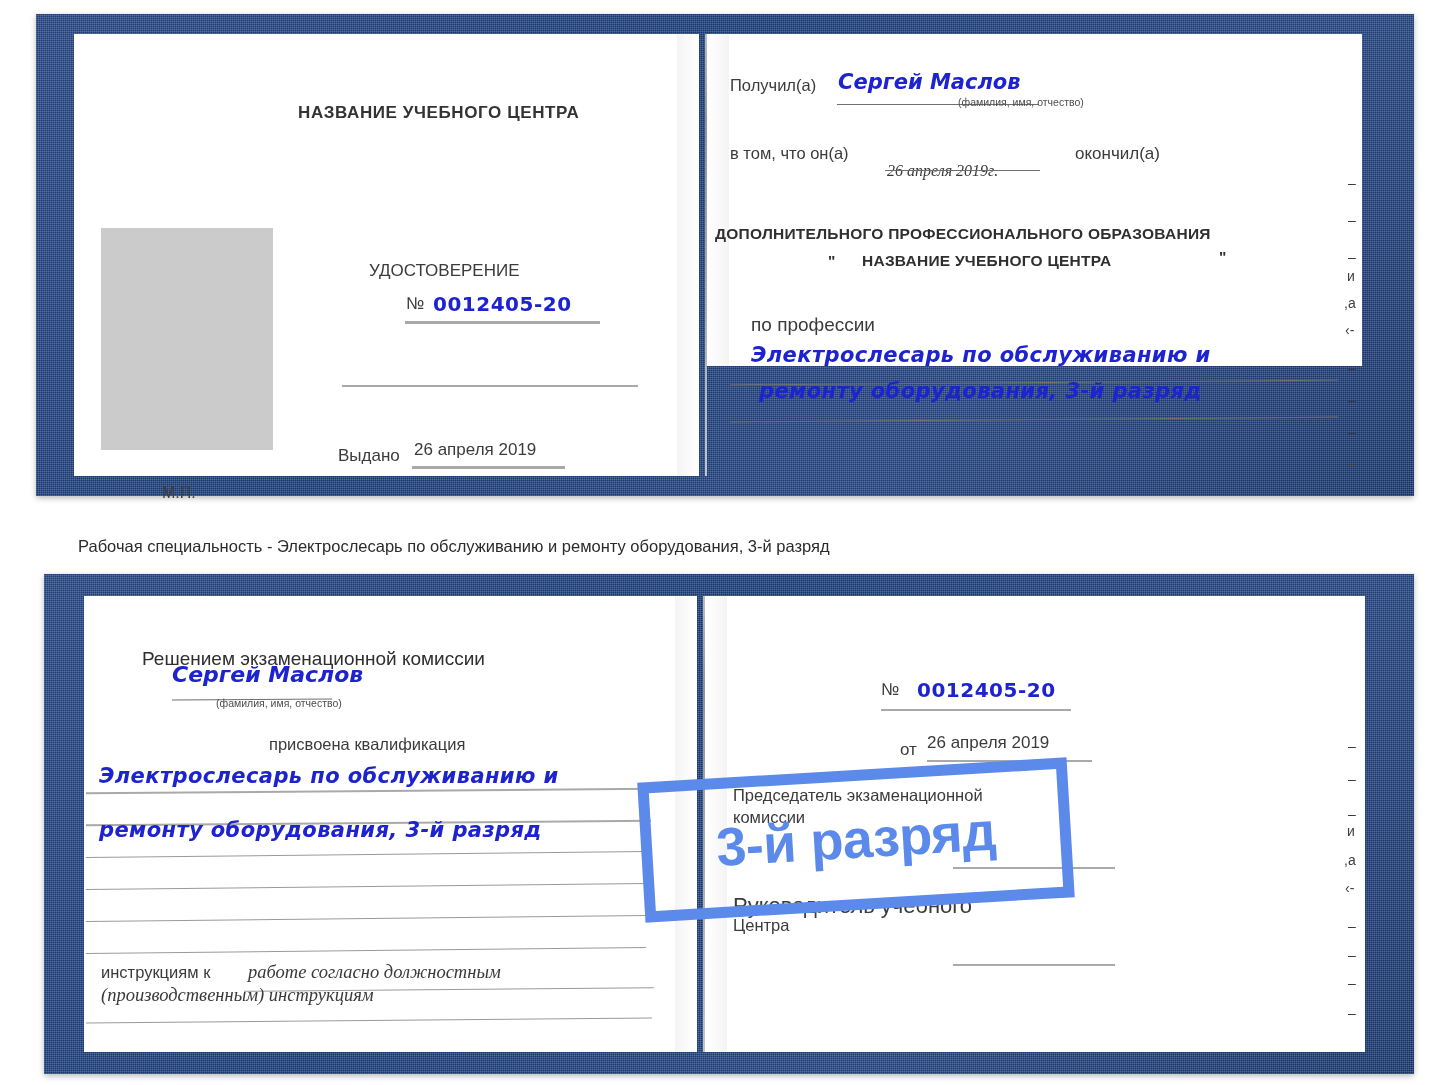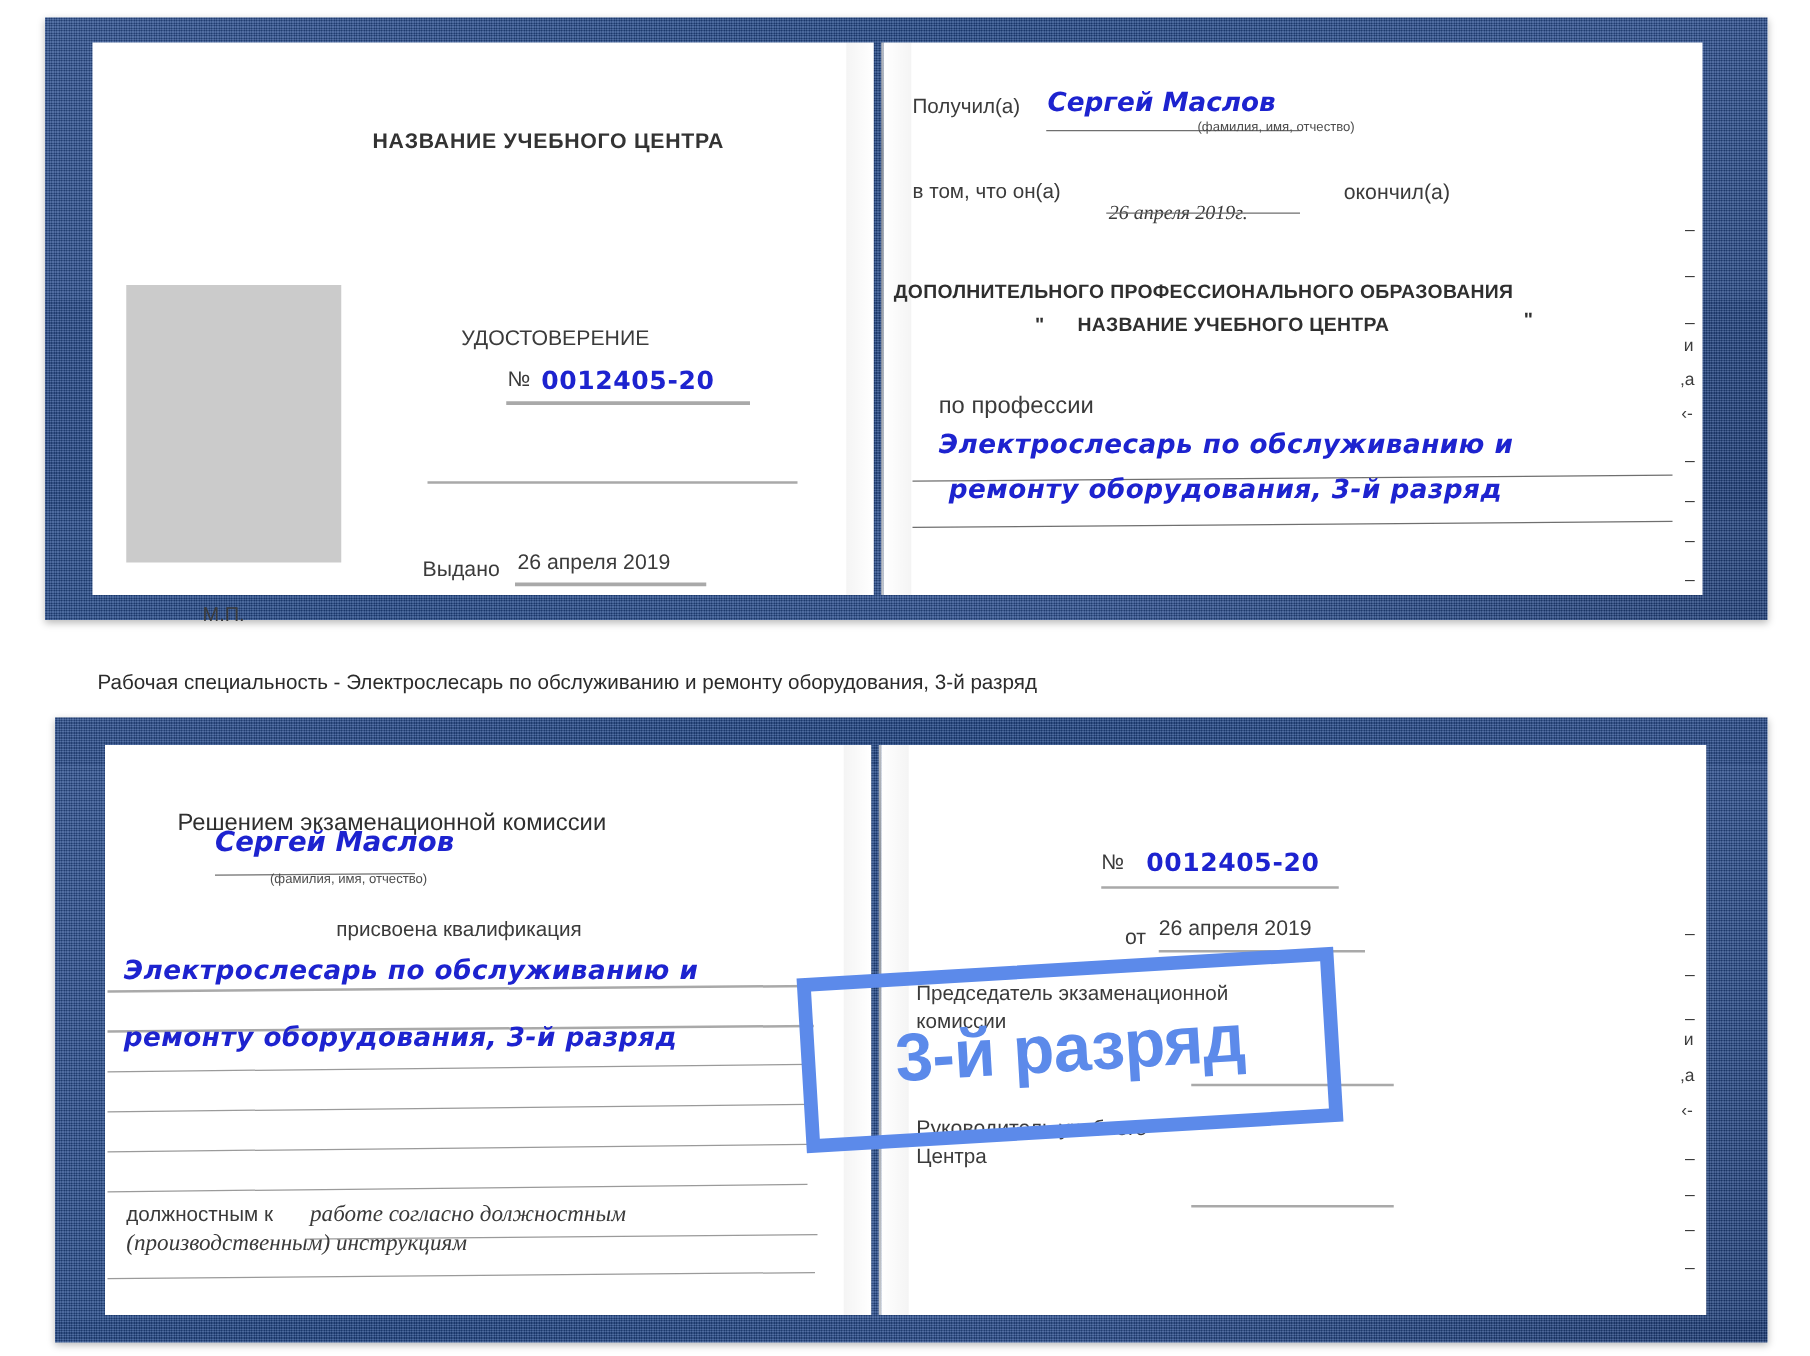--- a/index.html
+++ b/index.html
@@ -109,21 +109,21 @@
 
     <div class="t body" style="left:264px;top:412px;font-size:17px;">Выдано</div>
     <div class="t body" style="left:340px;top:406px;font-size:17px;">26 апреля 2019</div>
     <div class="rule-thick" style="left:338px;top:432px;width:153px;"></div>
 
     <div class="t body" style="left:88px;top:450px;font-size:16px;">М.П.</div>
   </div>
 
   <div class="spine" style="left:705px;top:34px;height:442px;"></div>
 
-  <div class="page" style="left:707px;top:34px;width:655px;height:442px;">
+  <div class="page" style="left:707px;top:34px;width:655px;height:332px;">
     <div class="shadow-left" style="left:0;"></div>
 
     <div class="t body" style="left:23px;top:42px;font-size:16.5px;">Получил(а)</div>
     <div class="t ink" style="left:131px;top:36px;font-size:21px;font-style:italic;">Сергей Маслов</div>
     <div class="rule-dark" style="left:130px;top:70px;width:202px;"></div>
     <div class="t sub" style="left:251px;top:62px;">(фамилия, имя, отчество)</div>
 
     <div class="t body" style="left:23px;top:110px;font-size:16.5px;">в том, что он(а)</div>
     <div class="t ital-serif" style="left:180px;top:128px;font-size:16px;">26 апреля 2019г.</div>
     <div class="rule-dark" style="left:178px;top:136px;width:155px;"></div>
@@ -176,21 +176,21 @@
     <div class="rule-thick" style="left:2px;top:194px;width:565px;height:2px;transform:rotate(-0.45deg);"></div>
     <div class="rule-thick" style="left:2px;top:226px;width:565px;height:2px;transform:rotate(-0.45deg);"></div>
 
     <div class="t ink" style="left:15px;top:222px;font-size:21px;font-style:italic;letter-spacing:.4px;">ремонту оборудования, 3-й разряд</div>
 
     <div class="rule" style="left:2px;top:258px;width:560px;transform:rotate(-0.6deg);"></div>
     <div class="rule" style="left:2px;top:290px;width:560px;transform:rotate(-0.6deg);"></div>
     <div class="rule" style="left:2px;top:322px;width:560px;transform:rotate(-0.6deg);"></div>
     <div class="rule" style="left:2px;top:354px;width:560px;transform:rotate(-0.6deg);"></div>
 
-    <div class="t body" style="left:17px;top:367px;font-size:16.5px;">должностным к</div>
+    <div class="t body" style="left:17px;top:367px;font-size:16.5px;">инструкциям к</div>
     <div class="t ital-serif" style="left:164px;top:366px;font-size:18.5px;">работе согласно должностным</div>
     <div class="rule" style="left:160px;top:393px;width:410px;transform:rotate(-0.5deg);"></div>
 
     <div class="t ital-serif" style="left:17px;top:389px;font-size:18.5px;">(производственным) инструкциям</div>
     <div class="rule" style="left:2px;top:424px;width:566px;transform:rotate(-0.5deg);"></div>
   </div>
 
   <div class="spine" style="left:703px;top:596px;height:456px;"></div>
 
   <div class="page" style="left:705px;top:596px;width:660px;height:456px;">
@@ -202,21 +202,21 @@
     <div class="rule-thick" style="left:176px;top:113px;width:190px;height:2px;"></div>
 
     <div class="t body" style="left:195px;top:144px;font-size:17px;">от</div>
     <div class="t body" style="left:222px;top:137px;font-size:17px;">26 апреля 2019</div>
     <div class="rule-thick" style="left:222px;top:164px;width:165px;height:2px;"></div>
 
     <div class="t body" style="left:28px;top:190px;font-size:16.5px;">Председатель экзаменационной</div>
     <div class="t body" style="left:28px;top:212px;font-size:16.5px;">комиссии</div>
     <div class="rule-thick" style="left:248px;top:271px;width:162px;height:2px;"></div>
 
-    <div class="t body" style="left:28px;top:297px;font-size:17px;">Руководитель учебного</div>
+    <div class="t body" style="left:28px;top:297px;font-size:22px;">Руководитель учебного</div>
     <div class="t body" style="left:28px;top:320px;font-size:16.5px;">Центра</div>
     <div class="rule-thick" style="left:248px;top:368px;width:162px;height:2px;"></div>
   </div>
 
   <div>
     <div class="frag" style="left:1348px;top:738px;">–</div>
     <div class="frag" style="left:1348px;top:771px;">–</div>
     <div class="frag" style="left:1348px;top:806px;">–</div>
     <div class="frag" style="left:1347px;top:823px;">и</div>
     <div class="frag" style="left:1344px;top:852px;">,а</div>

